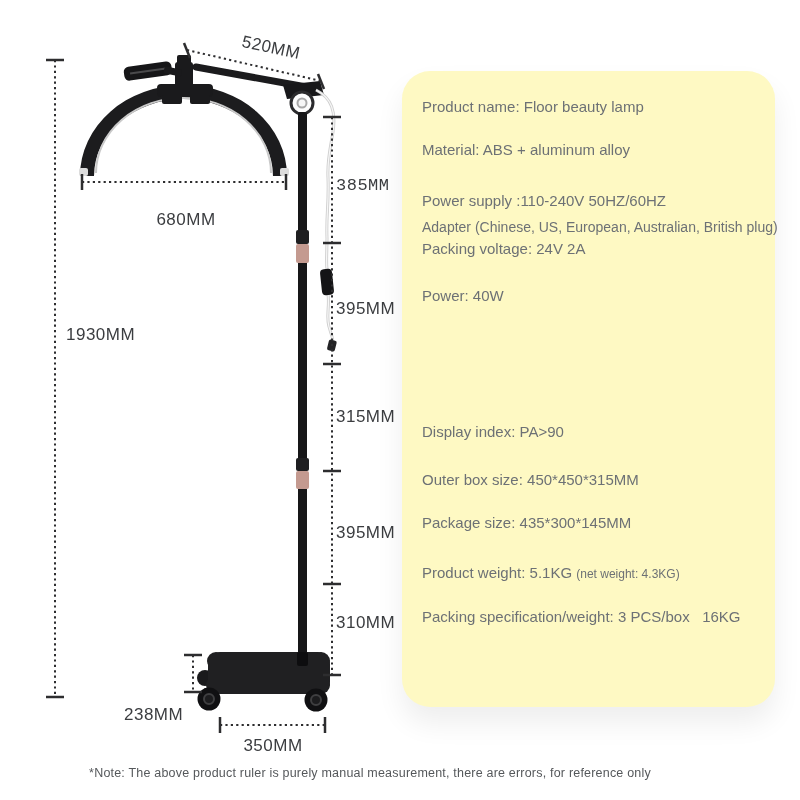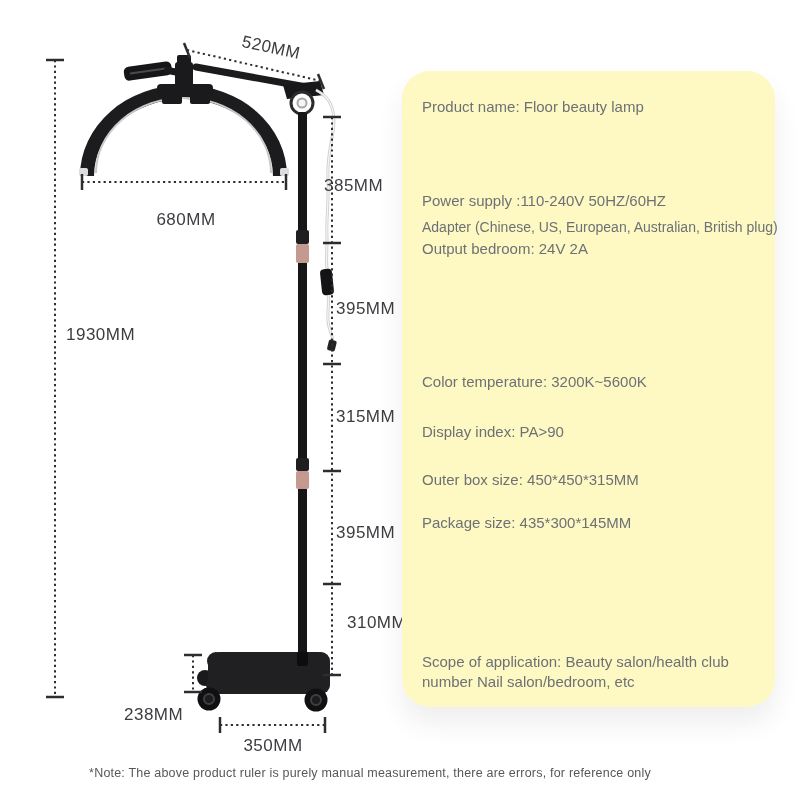--- a/index.html
+++ b/index.html
@@ -146,51 +146,57 @@
         <line x1="220" y1="725" x2="325" y2="725" stroke-width="2" stroke-dasharray="2.2 3.2"></line>
         <line x1="220" y1="717" x2="220" y2="733" stroke-width="2.5"></line>
         <line x1="325" y1="717" x2="325" y2="733" stroke-width="2.5"></line>
       </g>
     </g>
   </svg>
 
   <div class="dim-label" style="left:66px;top:326px;">1930MM</div>
   <div class="dim-label dim-center dim-rot" style="left:234px;top:39px;width:74px;">520MM</div>
   <div class="dim-label dim-center" style="left:144px;top:196px;width:84px;margin-top:15px;">680MM</div>
-  <div class="dim-label" style="left:324px;top:177px;">385MM</div>
+  <div class="dim-label" style="left:336px;top:177px;font-family:Liberation Mono, monospace;">385MM</div>
   <div class="dim-label" style="left:336px;top:300px;">395MM</div>
   <div class="dim-label" style="left:336px;top:408px;">315MM</div>
   <div class="dim-label" style="left:336px;top:524px;">395MM</div>
-  <div class="dim-label" style="left:336px;top:614px;margin-left:11px;">310MM</div>
+  <div class="dim-label" style="left:336px;top:614px;">310MM</div>
   <div class="dim-label" style="left:124px;top:666px;margin-top:40px;">238MM</div>
   <div class="dim-label dim-center" style="left:234px;top:737px;width:78px;">350MM</div>
 
   <div class="spec-panel">
     <div class="spec-row" style="top:26px">
       <span>Product name: Floor beauty lamp</span>
     </div>
+    <div class="spec-row" style="top:69px">
+      <span>Material: ABS + aluminum alloy</span>
+    </div>
     <div class="spec-row" style="top:120px">
       <span>Power supply :110-240V 50HZ/60HZ</span>
       <div class="spec-sub">Adapter (Chinese, US, European, Australian, British plug)</div>
     </div>
     <div class="spec-row" style="top:168px">
-      <span>Output bedroom: 24V 2A</span>
-    </div>
-    <div class="spec-row" style="top:301px">
-      <span>Color temperature: 3200K~5600K</span>
+      <span>Packing voltage: 24V 2A</span>
+    </div>
+    <div class="spec-row" style="top:215px">
+      <span>Power: 40W</span>
     </div>
     <div class="spec-row" style="top:351px">
       <span>Display index: PA&gt;90</span>
     </div>
     <div class="spec-row" style="top:399px">
       <span>Outer box size: 450*450*315MM</span>
     </div>
     <div class="spec-row" style="top:442px">
       <span>Package size: 435*300*145MM</span>
     </div>
-    <div class="spec-row" style="top:581px;width:340px">
-      <span>Scope of application: Beauty salon/health club number Nail salon/bedroom, etc</span>
+    <div class="spec-row" style="top:492px">
+      <span>Product weight: 5.1KG&nbsp;</span><span class="spec-small">(net weight: 4.3KG)</span>
+    </div>
+    <div class="spec-row" style="top:536px">
+      <span>Packing specification/weight: 3 PCS/box&nbsp;&nbsp;&nbsp;16KG</span>
     </div>
   </div>
 
   <div class="note">*Note: The above product ruler is purely manual measurement, there are errors, for reference only</div>
 
 </div>
 
 </body></html>

